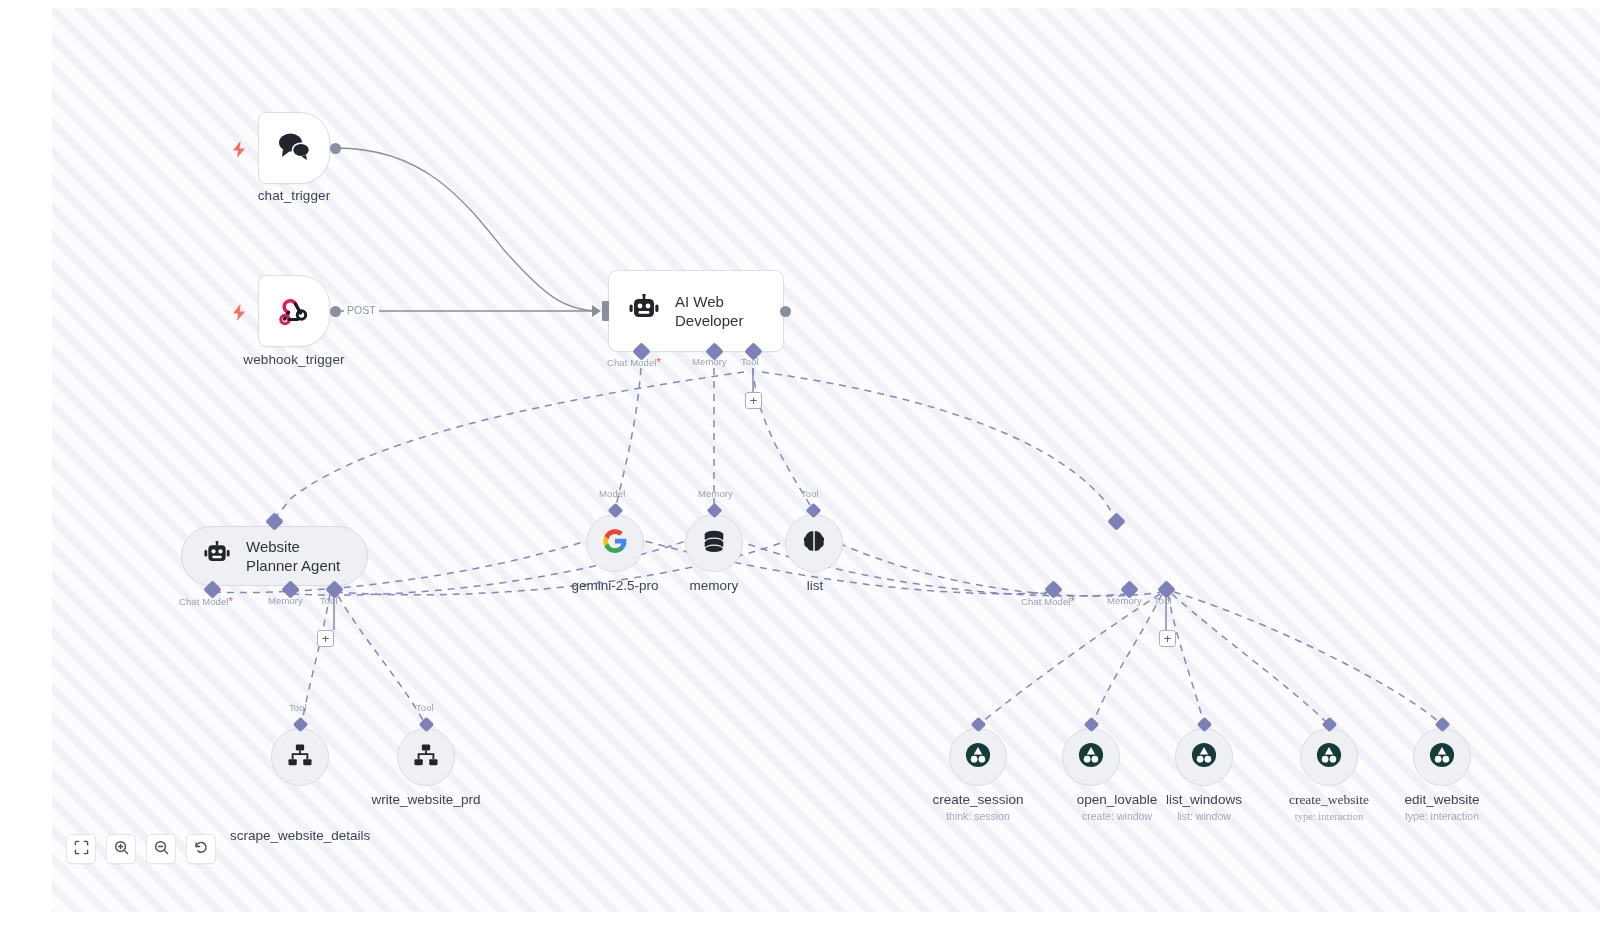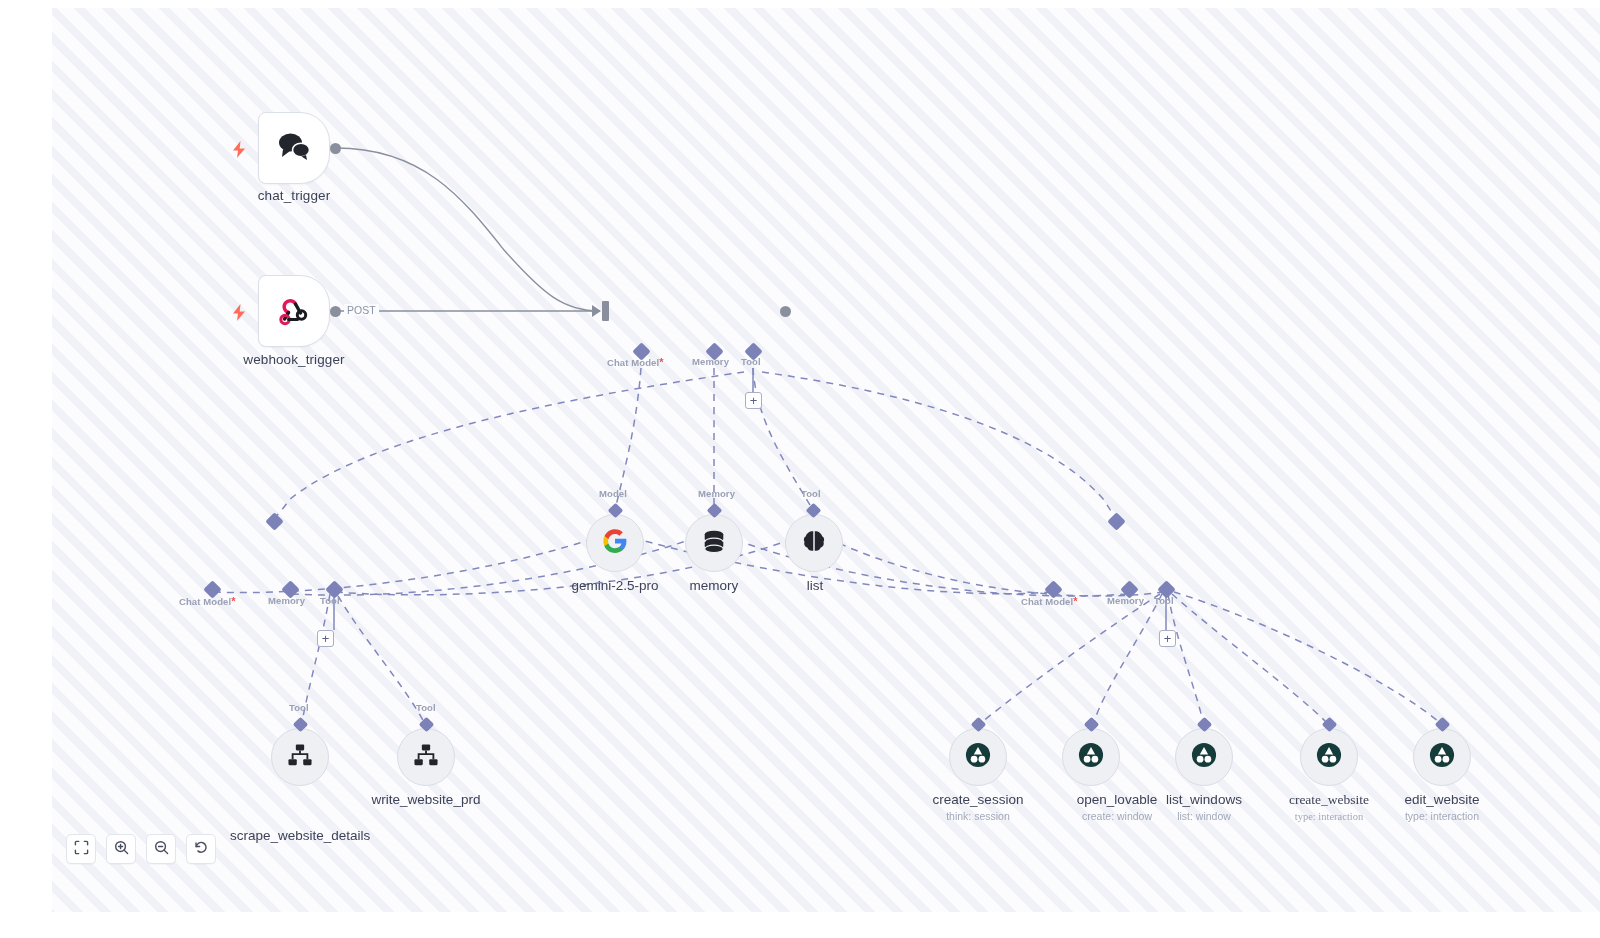--- a/index.html
+++ b/index.html
@@ -125,21 +125,20 @@
     border-radius: 2px;
   }
   .diamond.small { width: 11px; height: 11px; }
 
   
   .port-label {
     position: absolute; z-index: 14;
     font-size: 9.5px; color: #9aa0b5;
     white-space: nowrap;
     letter-spacing: 0.1px;
-    font-weight: bold;
   }
   .port-label .req { color: #f0504f; font-size: 11px; }
 
   
   .edge-label {
     position: absolute; z-index: 14;
     font-size: 10.5px; color: #8d93a4;
     background: #fafbfd;
     padding: 0 3px;
     white-space: nowrap;
@@ -284,35 +283,65 @@
         <circle cx="8" cy="27.5" r="4.2" fill="none" stroke="#e5175c" stroke-width="3"></circle>
         <circle cx="24.5" cy="23" r="4.2" fill="none" stroke="#1a1c22" stroke-width="3"></circle>
         <path d="M11.5 27.5 L20.5 27.5" fill="none" stroke="#1a1c22" stroke-width="3" stroke-linecap="round"></path>
       </svg>
     </span>
   </div>
   <div class="io-dot" style="left:286px; top:306px;"></div>
   <div class="edge-label" style="left:300px; top:304px;text-align:right;">POST</div>
   <div class="node-caption" style="left:164px; top:352px; width:172px;">webhook_trigger</div>
 
+  <div class="main-node" style="left:564px; top:270px; width:176px; height:82px;">
+    <span>
+      <svg width="34" height="30" viewBox="0 0 34 30">
+        <rect x="7" y="5" width="20" height="18" rx="4.5" fill="#22252b"></rect>
+        <rect x="2.5" y="10.5" width="3.2" height="7.5" rx="1.6" fill="#22252b"></rect>
+        <rect x="28.3" y="10.5" width="3.2" height="7.5" rx="1.6" fill="#22252b"></rect>
+        <rect x="15.7" y="0.5" width="2.6" height="4.5" fill="#22252b"></rect>
+        <circle cx="17" cy="0.8" r="1.6" fill="#22252b"></circle>
+        <circle cx="13" cy="12" r="2.4" fill="#fff"></circle>
+        <circle cx="21" cy="12" r="2.4" fill="#fff"></circle>
+        <rect x="11.5" y="17" width="11" height="2.8" rx="1.2" fill="#fff"></rect>
+      </svg>
+    </span>
+    <span class="mn-title">AI Web Developer</span>
+  </div>
   <div class="io-in" style="left:558px; top:301px;"></div>
   <div class="io-arrow" style="left:548px; top:305px;"></div>
   <div class="io-dot" style="left:736px; top:306px;"></div>
 
   <div class="diamond" style="left:591px; top:345px;"></div>
   <div class="port-label" style="left:563px; top:356px;"><span>Chat Model</span><span class="req">*</span></div>
 
   <div class="diamond" style="left:664px; top:345px;"></div>
   <div class="port-label" style="left:648px; top:356px;">Memory</div>
 
   <div class="diamond" style="left:703px; top:345px;"></div>
   <div class="port-label" style="left:697px; top:356px;">Tool</div>
 
   <div class="plus-btn" style="left:701px; top:392px;">+</div>
 
+  <div class="pill-node" style="left:137px; top:526px; width:187px; height:60px;">
+    <span>
+      <svg width="30" height="26" viewBox="0 0 34 30">
+        <rect x="7" y="5" width="20" height="18" rx="4.5" fill="#22252b"></rect>
+        <rect x="2.5" y="10.5" width="3.2" height="7.5" rx="1.6" fill="#22252b"></rect>
+        <rect x="28.3" y="10.5" width="3.2" height="7.5" rx="1.6" fill="#22252b"></rect>
+        <rect x="15.7" y="0.5" width="2.6" height="4.5" fill="#22252b"></rect>
+        <circle cx="17" cy="0.8" r="1.6" fill="#22252b"></circle>
+        <circle cx="13" cy="12" r="2.4" fill="#fff"></circle>
+        <circle cx="21" cy="12" r="2.4" fill="#fff"></circle>
+        <rect x="11.5" y="17" width="11" height="2.8" rx="1.2" fill="#fff"></rect>
+      </svg>
+    </span>
+    <span class="pn-title" style="max-width:104px;">Website Planner Agent</span>
+  </div>
   <div class="diamond" style="left:224px; top:515px;"></div>
 
   <div class="diamond" style="left:162px; top:583px;"></div>
   <div class="port-label" style="left:135px; top:595px;"><span>Chat Model</span><span class="req">*</span></div>
 
   <div class="diamond" style="left:240px; top:583px;"></div>
   <div class="port-label" style="left:224px; top:595px;">Memory</div>
 
   <div class="diamond" style="left:284px; top:583px;"></div>
   <div class="port-label" style="left:276px; top:595px;">Tool</div>

